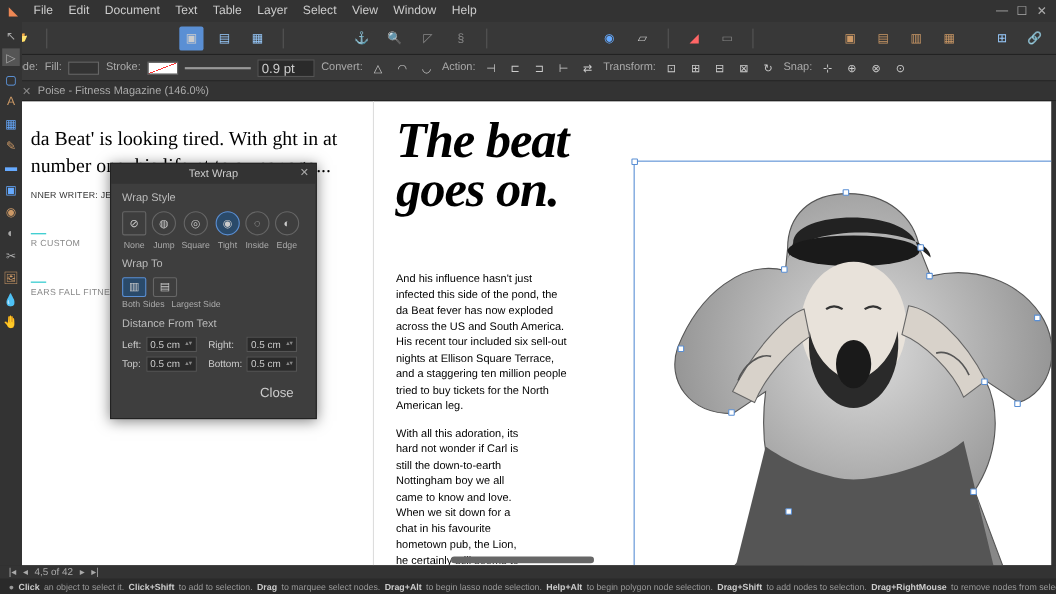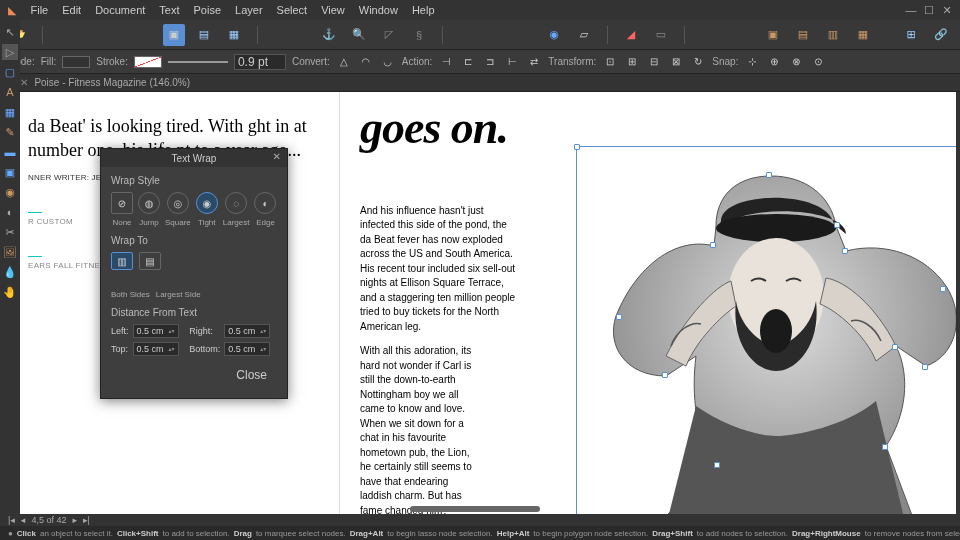--- a/index.html
+++ b/index.html
@@ -70,21 +70,21 @@
 </head>
 <body>
 
 <div class="menubar">
   <div class="menubar-left">
     <span class="menubar-item" style="color:#e85;">◣</span>
     <span class="menubar-item">File</span>
     <span class="menubar-item">Edit</span>
     <span class="menubar-item">Document</span>
     <span class="menubar-item">Text</span>
-    <span class="menubar-item">Poise</span>
+    <span class="menubar-item">Table</span>
     <span class="menubar-item">Layer</span>
     <span class="menubar-item">Select</span>
     <span class="menubar-item">View</span>
     <span class="menubar-item">Window</span>
     <span class="menubar-item">Help</span>
   </div>
   <div class="menubar-right">
     <span class="winctrl">—</span>
     <span class="winctrl">☐</span>
     <span class="winctrl">✕</span>
@@ -177,20 +177,21 @@
 
 <div class="workspace">
   <div class="spread">
     <div class="page left">
       <div class="wall-sub hl">da Beat' is looking tired. With ght in at number one, his life nt to a year ago...</div>
       <div class="wall-credit">NNER WRITER: JEFF ZEMKE</div>
       <div class="wall-cap"><div class="rule"></div><span>R CUSTOM</span></div>
       <div class="wall-cap"><div class="rule"></div><span>EARS FALL FITNESS</span></div>
     </div>
     <div class="page right">
+      <div class="beat-title">The beat</div>
       <div class="beat-title">goes on.</div>
       <div class="beat-body">
         <p style="width:160px;">And his influence hasn't just infected this side of the pond, the da Beat fever has now exploded across the US and South America. His recent tour included six sell-out nights at Ellison Square Terrace, and a staggering ten million people tried to buy tickets for the North American leg.</p>
         <p style="width:120px;">With all this adoration, its hard not wonder if Carl is still the down-to-earth Nottingham boy we all came to know and love. When we sit down for a chat in his favourite hometown pub, the Lion, he certainly still seems to have that endearing laddish charm. But has fame changed him?</p>
 
       </div>
       <div class="photo">
         <svg viewBox="0 0 390 380">
           <defs>
             <radialGradient id="g1" cx="50%" cy="40%" r="60%">
@@ -276,35 +277,35 @@
         <div class="wrap-opt">
             <div class="wrap-ico">◎</div>
             <div class="wrap-cap">Square</div>
           </div>
         <div class="wrap-opt">
             <div class="wrap-ico active">◉</div>
             <div class="wrap-cap">Tight</div>
           </div>
         <div class="wrap-opt">
             <div class="wrap-ico">◌</div>
-            <div class="wrap-cap">Largest</div>
+            <div class="wrap-cap">Inside</div>
           </div>
         <div class="wrap-opt">
             <div class="wrap-ico">◐</div>
             <div class="wrap-cap">Edge</div>
           </div>
       </div>
     </div>
     <div class="dlg-sec">
       <div class="dlg-label">Wrap To</div>
       <div class="wrapto-opts">
         <div class="wrapto-ico active">▥</div>
         <div class="wrapto-ico">▤</div>
       </div>
-      <div style="display:flex;gap:6px;margin-top:20px;text-align:right;">
+      <div style="display:flex;gap:6px;margin-top:2px;text-align:right;">
         <div class="wrap-cap">Both Sides</div>
         <div class="wrap-cap">Largest Side</div>
       </div>
     </div>
     <div class="dlg-sec">
       <div class="dlg-label">Distance From Text</div>
       <div class="dist-grid">
         <span>Left:</span>
         <div class="dist-input">
             <span>0.5 cm</span>

